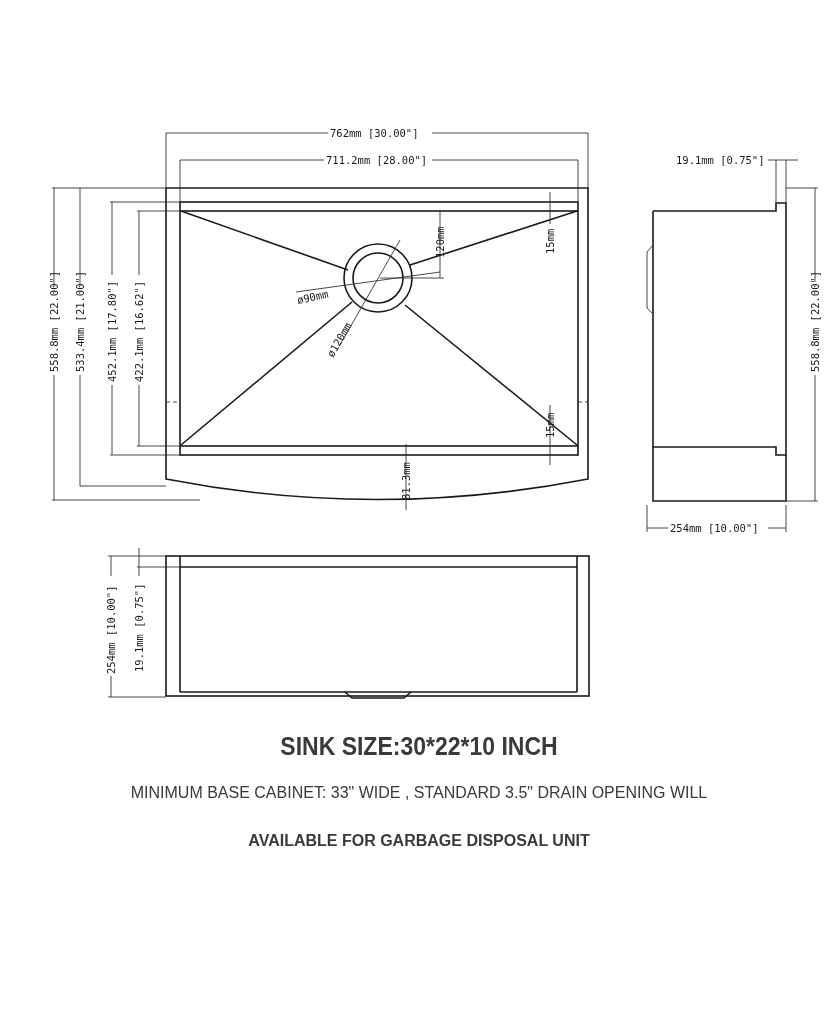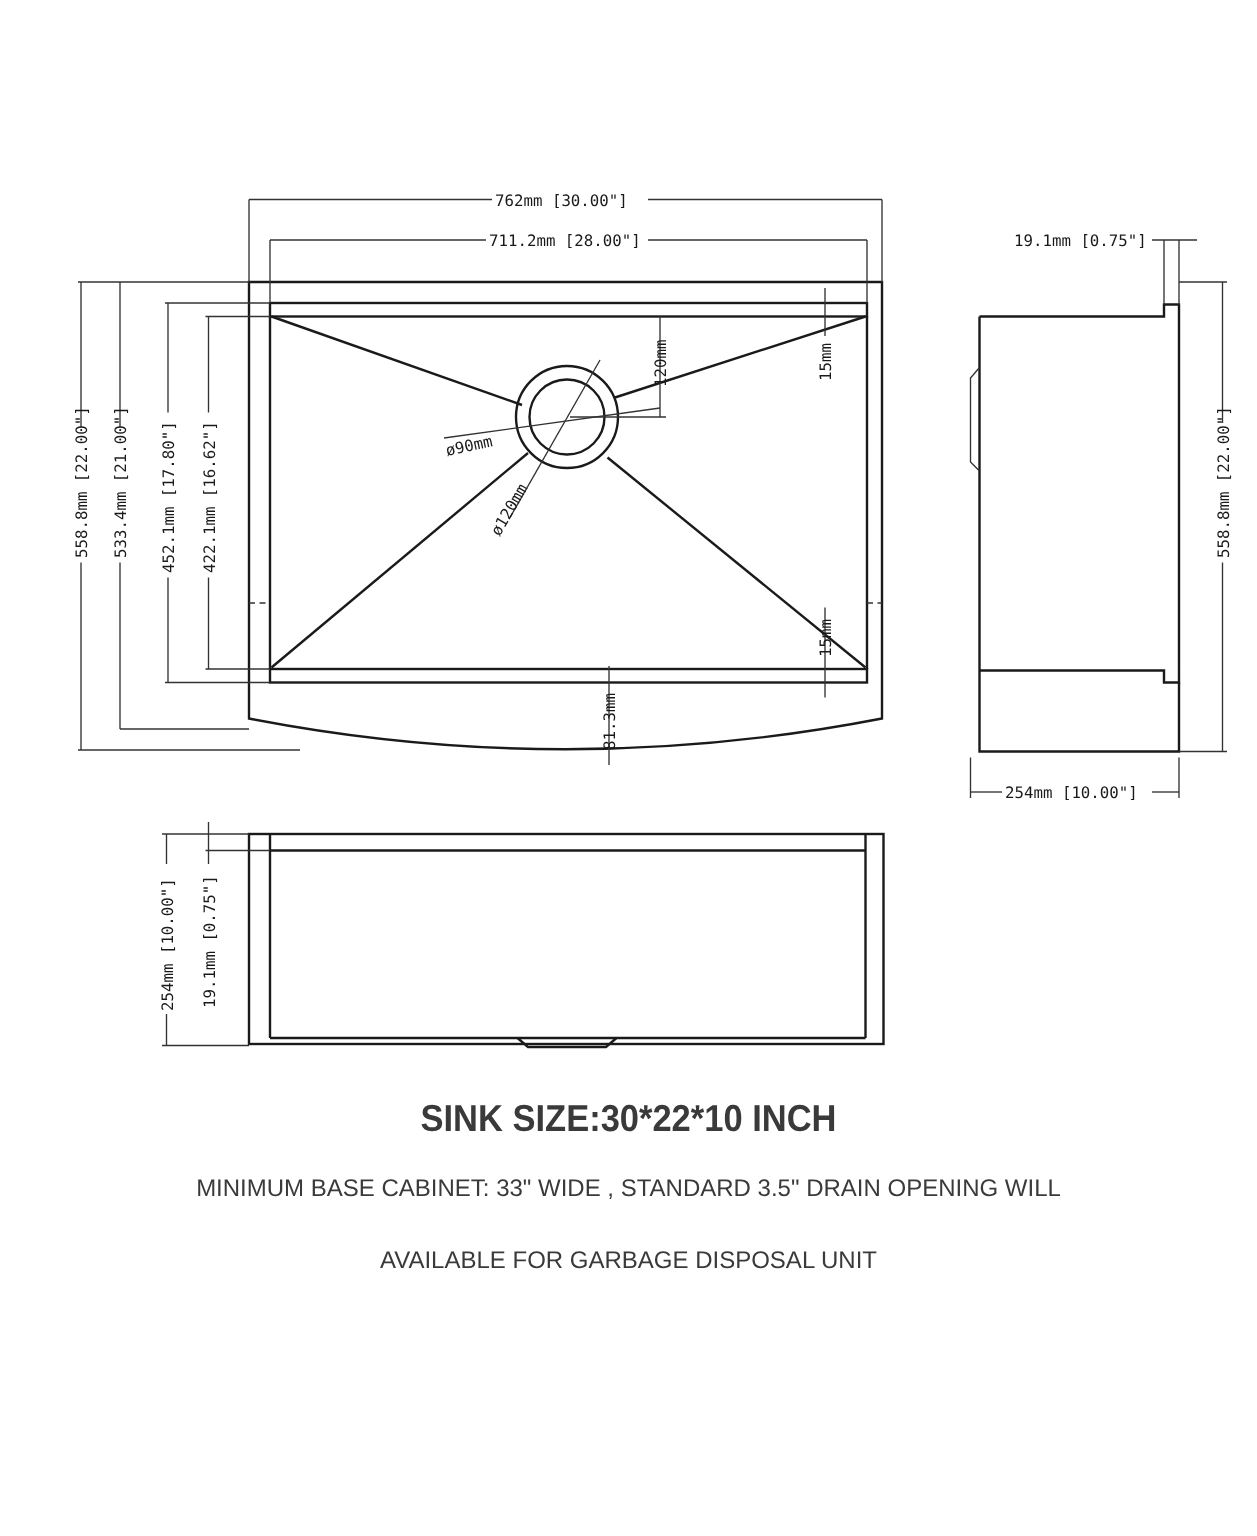--- a/index.html
+++ b/index.html
@@ -6,21 +6,21 @@
     body { width: 838px; height: 1024px; position: relative; overflow: hidden; }
     #drawing { position: absolute; left: 0; top: 0; }
     .ln { stroke: #1a1a1a; stroke-width: 1.6; fill: none; }
     .thin { stroke: #333333; stroke-width: 0.9; fill: none; }
     .dim { stroke: #333333; stroke-width: 0.9; fill: none; }
     .dimtxt { font-family: "DejaVu Sans Mono", "Liberation Mono", monospace; font-size: 10.5px; fill: #1a1a1a; }
     .caption { position: absolute; left: 0; width: 838px; text-align: center; color: #3a3a3a;
                font-family: "Liberation Sans", sans-serif; }
     .title { top: 732px; font-size: 25px; font-weight: bold; letter-spacing: 0px; transform: scaleX(0.92); }
     .line1 { top: 784px; font-size: 16px; }
-    .line2 { top: 832px; font-size: 16px; }
+    .line2 { top: 832px; font-size: 16px; font-weight: bold; }
   </style>
 </head>
 <body>
 
 <svg id="drawing" width="838" height="720" viewBox="0 0 838 720">
 
   <g>
 
     <path class="ln" d="M166 188 L588 188 L588 479 Q377 520 166 479 Z"></path>
 

